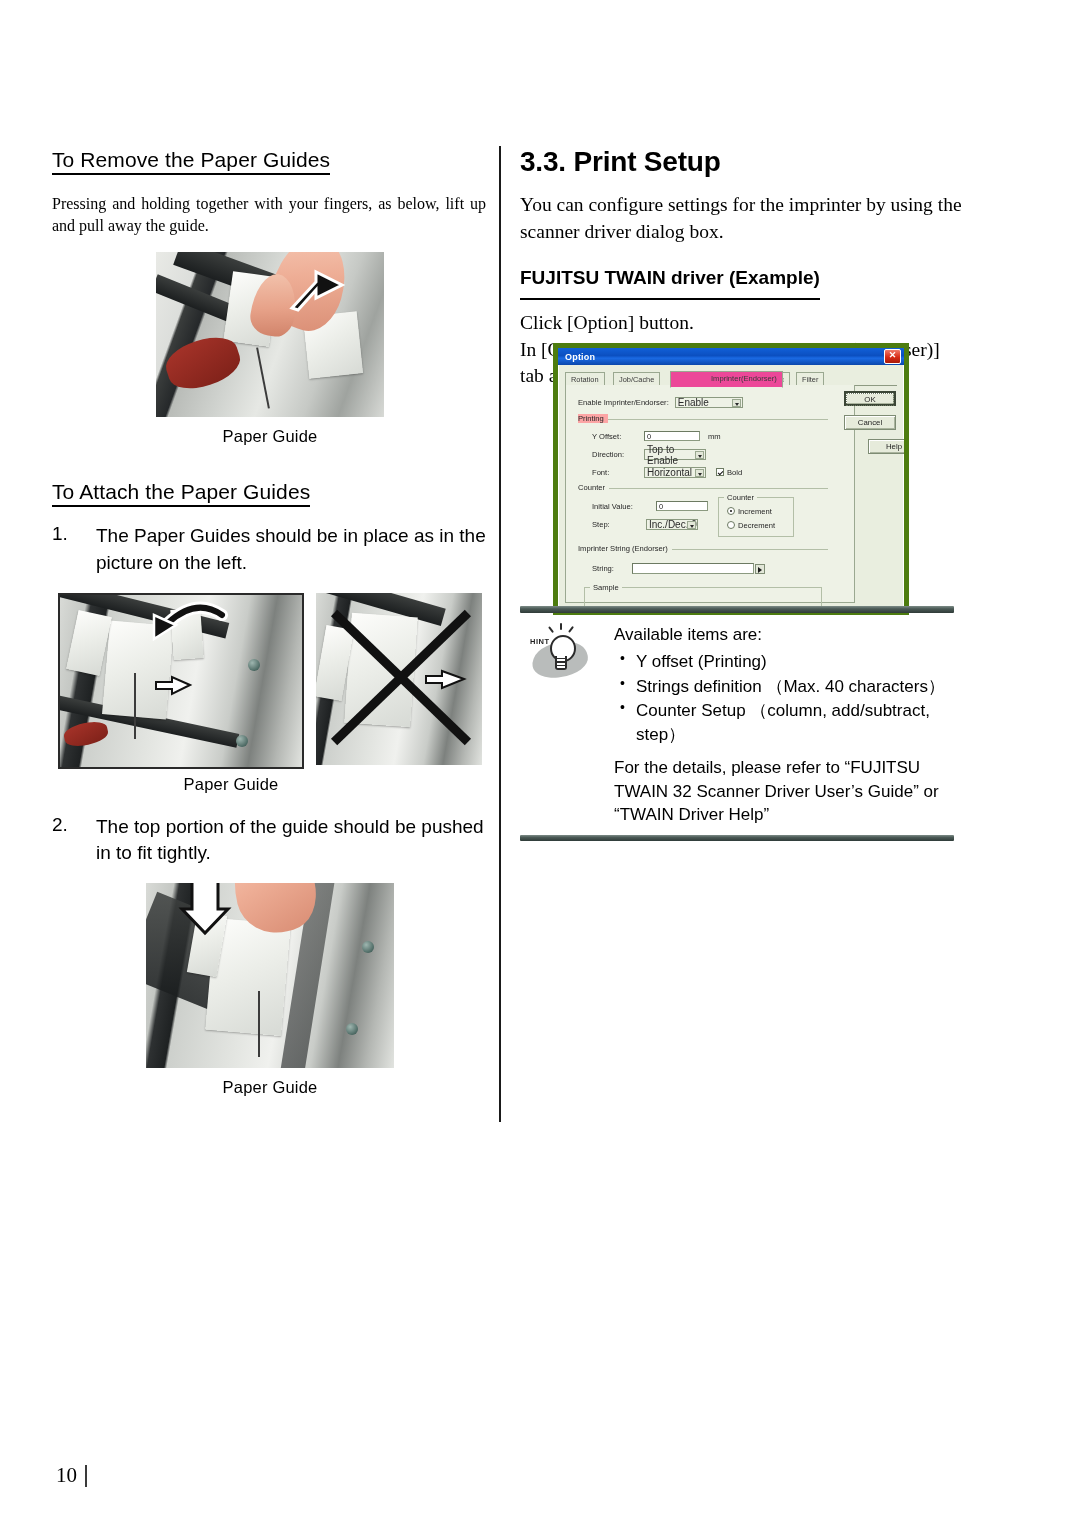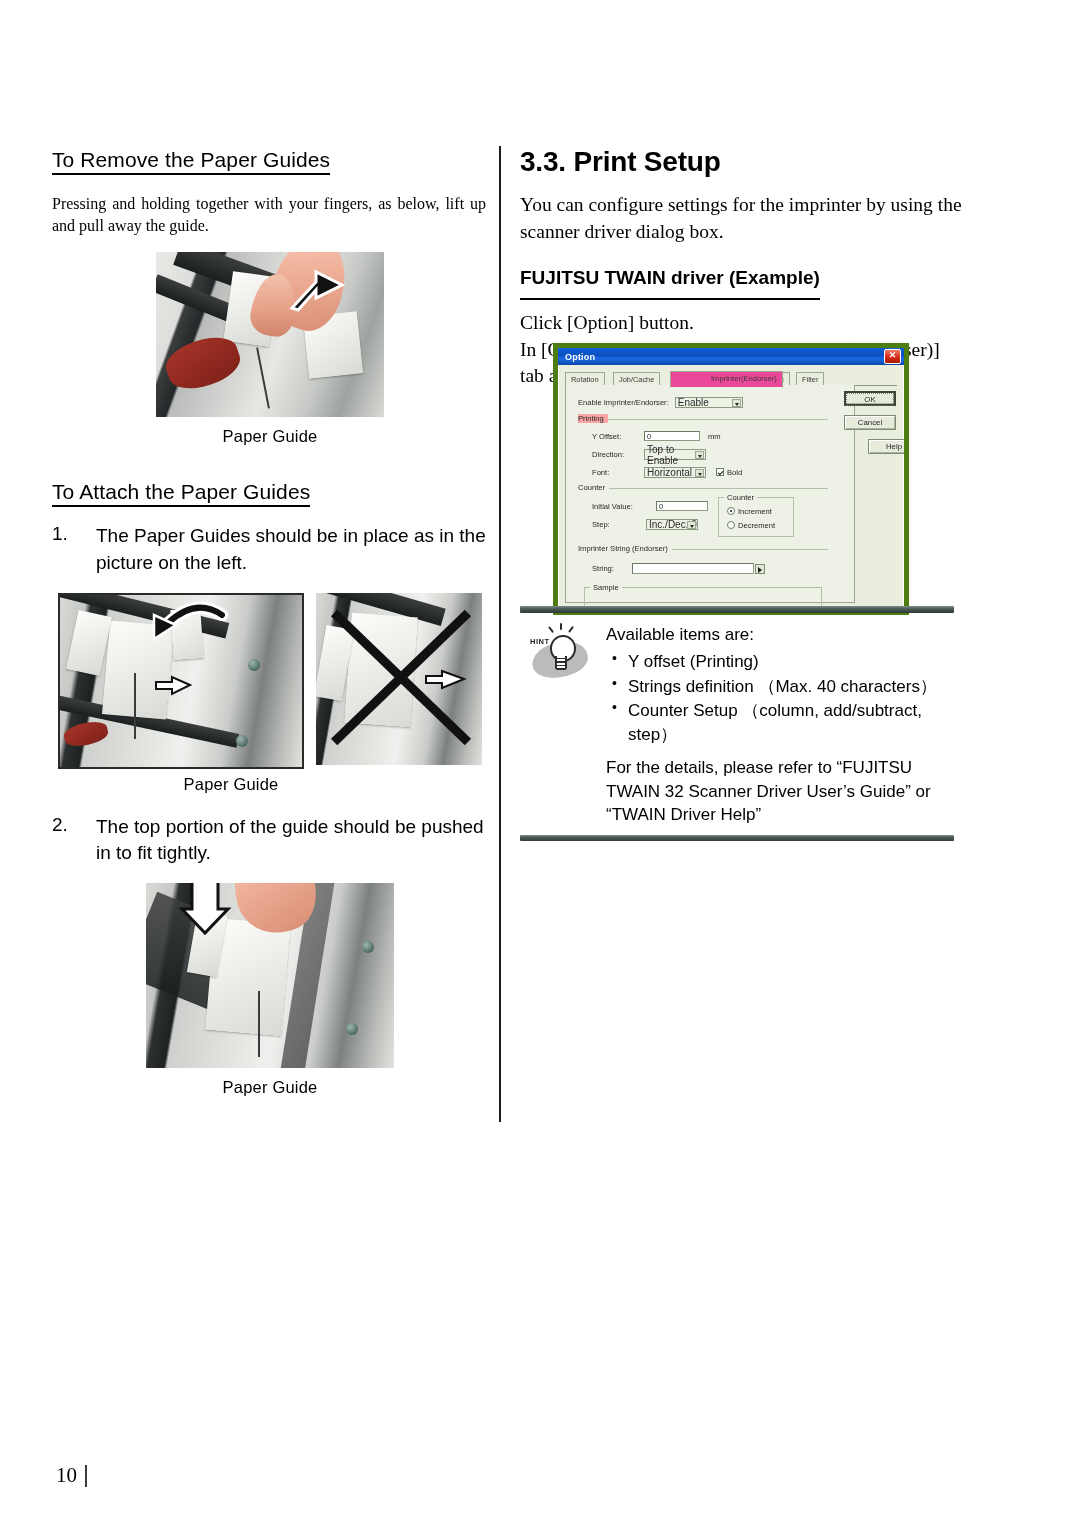--- a/index.html
+++ b/index.html
@@ -394,21 +394,21 @@
   }
   .hint-rule {
     height: 7px;
     background: linear-gradient(180deg,#7d8c87 0%,#4b5a56 40%,#2f3b38 100%);
     border-radius: 1px;
   }
   .hint-rule.bottom { height: 6px; }
   .hint-inner {
     display: flex;
     padding: 10px 0 8px 10px;
-    gap: 14px;
+    gap: 22px;
   }
   .hint-icon {
     position: relative;
     width: 62px;
     flex: 0 0 62px;
     height: 60px;
   }
   .hint-content { flex: 1; font-size: 17px; line-height: 1.38; }
   .hint-list { list-style: none; margin: 4px 0 0 0; padding: 0; }
   .hint-list li {

